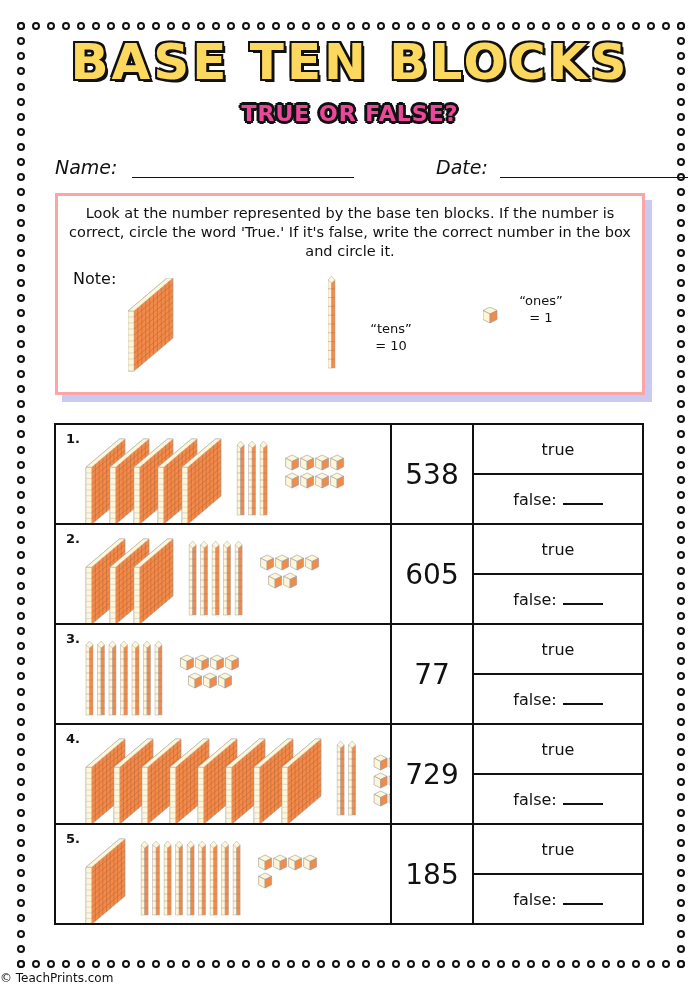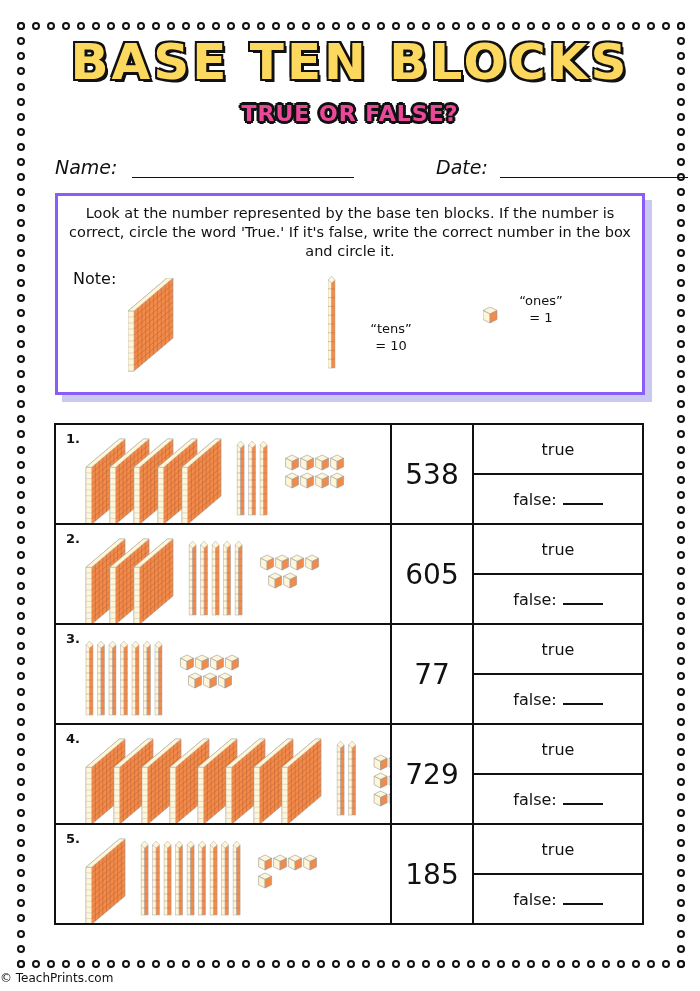--- a/index.html
+++ b/index.html
@@ -10,21 +10,21 @@
   .dot { width:4px; height:4px; border:2px solid #111; border-radius:50%; background:#fff; box-sizing:content-box; }
   .title { position:absolute; left:0; width:700px; top:33px; text-align:center;
            font-family:"DejaVu Sans", sans-serif; font-weight:bold; font-size:50px; letter-spacing:3px;
            color:#fcd95e; -webkit-text-stroke:3px #111; paint-order:stroke fill;
            text-shadow: 0 0 0 #111, 3px 3px 0 #111, -2px 2px 0 #111, 2px -2px 0 #111, -2px -2px 0 #111; }
   .subtitle { position:absolute; left:0; width:700px; top:101px; text-align:center;
            font-weight:bold; font-size:22px; letter-spacing:1px; color:#ec4899;
            text-shadow: 2px 2px 0 #111, -2px 2px 0 #111, 2px -2px 0 #111, -2px -2px 0 #111, 0 3px 0 #111, 3px 0 0 #111, -3px 0 0 #111, 0 -3px 0 #111; }
   .namerow { position:absolute; top:156px; font-size:19px;font-style:italic; }
   .line { display:inline-block; border-bottom:1.5px solid #111; vertical-align:bottom; height:18px; }
-  .instr { position:absolute; left:55px; top:193px; width:584px; height:196px; border:3px solid #8b5cf6;
+  .instr { position:absolute; left:55px; top:193px; width:584px; height:196px; border:3px solid #fca5a5;
            background:#fff; box-shadow:7px 7px 0 #c9c9f2; }
   .instr-text { text-align:center; font-size:14.5px; line-height:19px; margin:8px 10px 0; }
   .note { position:absolute; left:15px; top:73px; font-size:16px; }
   .lbl { position:absolute; font-size:13px; line-height:17px; text-align:center; }
   table.ws { position:absolute; left:54px; top:423px; border-collapse:collapse; }
   table.ws td { border:2.5px solid #111; padding:0; }
   .blocks { width:334px; height:98px; position:relative; }
   .qnum { position:absolute; left:10px; top:6px; font-size:13px; font-weight:bold; }
   .num { width:80px; text-align:center; font-size:28px;margin-top:32px; }
   .tf { width:168px; height:48px; text-align:center; font-size:16px; }

